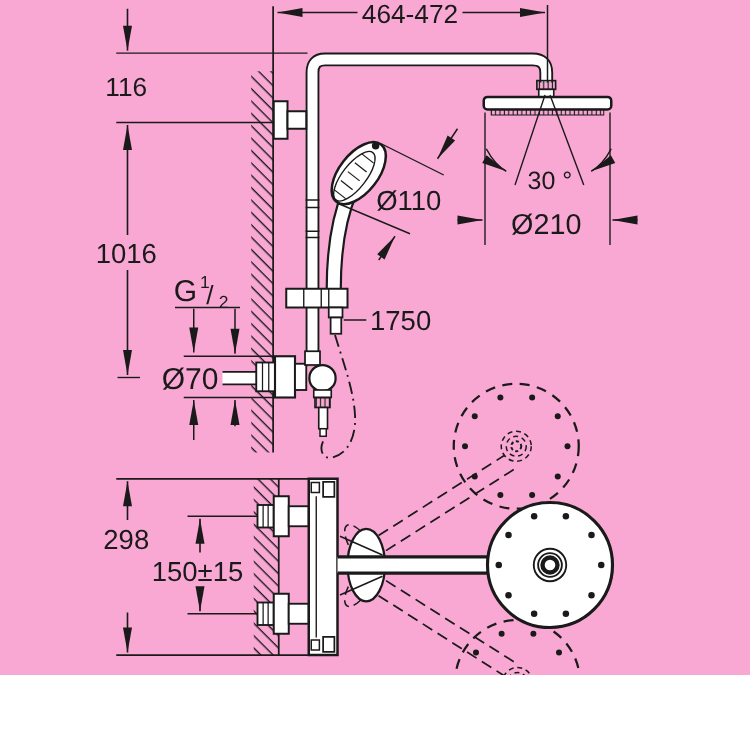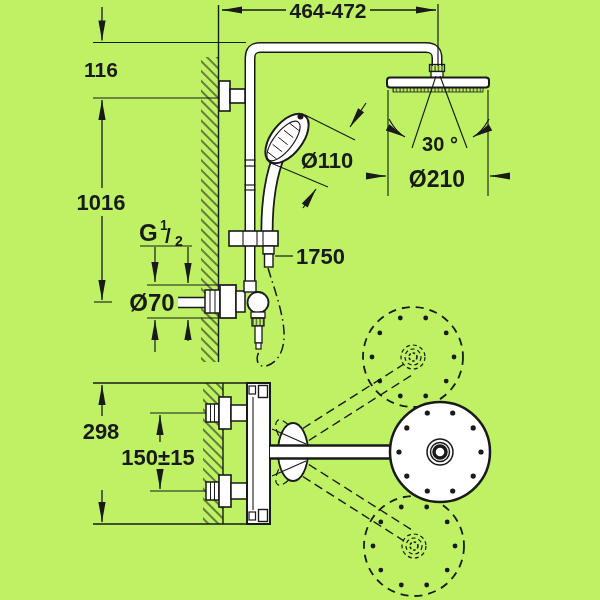--- a/index.html
+++ b/index.html
@@ -1,16 +1,16 @@
 <!DOCTYPE html>
 <html><head>
 <meta charset="utf-8">
 <style>
   html,body{margin:0;padding:0;background:#fff;}
-  .frame{width:600px;height:600px;background:#bef264;position:relative;overflow:hidden;font-weight:bold;}
+  .frame{width:600px;height:540px;background:#f9a8d4;position:relative;overflow:hidden;}
   svg text{font-family:"Liberation Sans","DejaVu Sans",sans-serif;fill:#1a1a1a;}
   .dim{font-size:22px;}
   .dim-sm{font-size:21px;}
   .ln{stroke:#1a1a1a;fill:none;}
 </style>
 </head>
 <body>
 
 <div class="frame">
 <svg width="600" height="600" viewBox="0 0 600 600">

